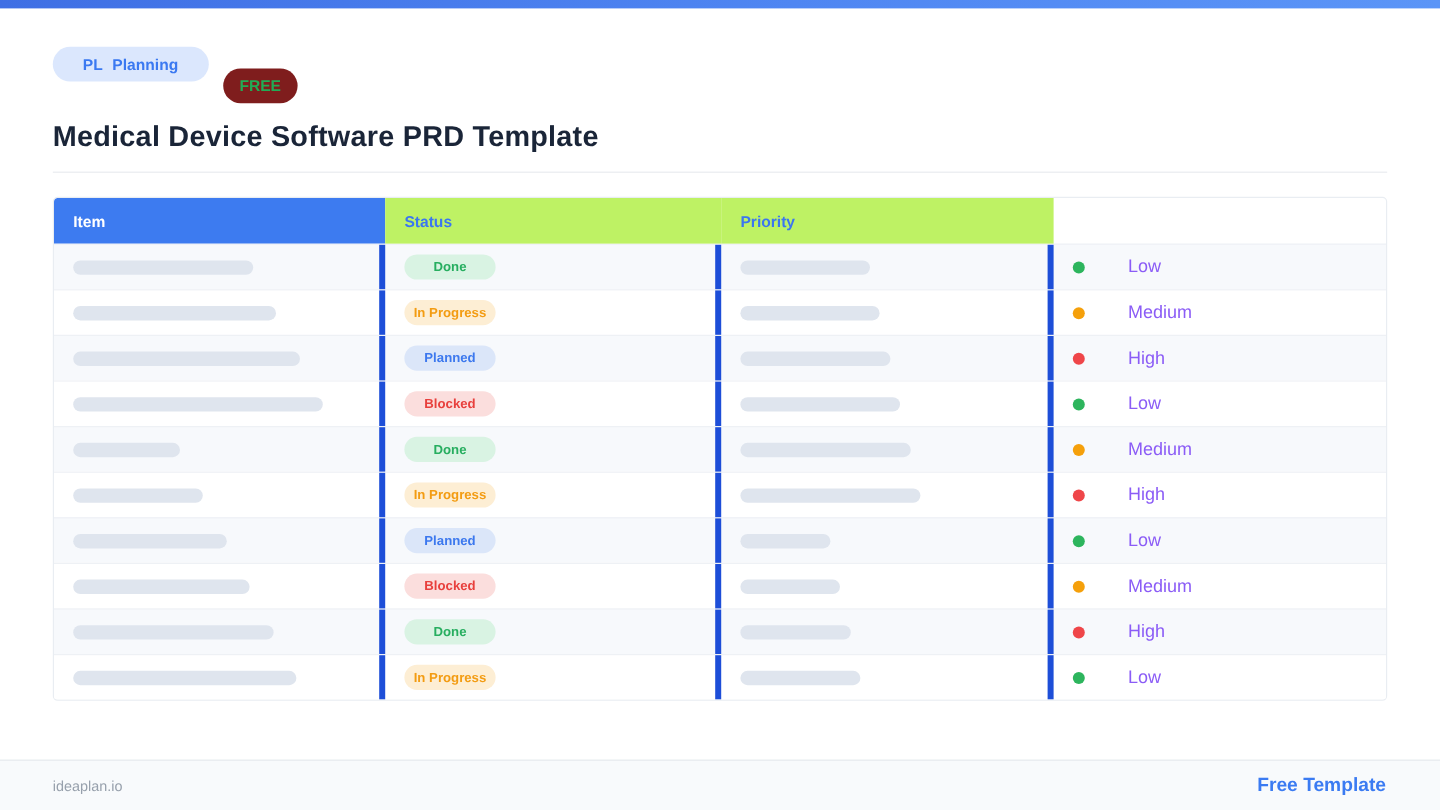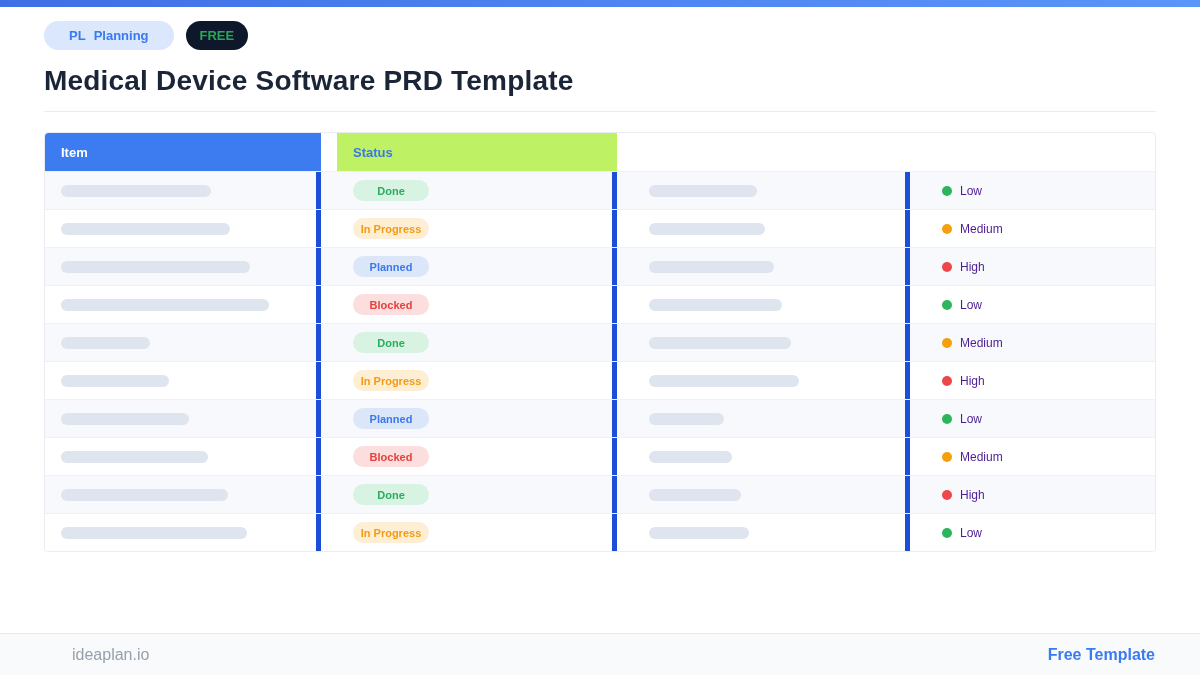--- a/index.html
+++ b/index.html
@@ -30,54 +30,54 @@
     white-space: nowrap;
   }
   .pill-category {
     background: #dbe7fd;
     color: #3b79f1;
     font-weight: bold;
     padding: 0 25px;
     gap: 8px;
   }
   .pill-free {
-    background: #0f172a;
+    background: #7f1d1d;
     color: #22ab55;
     font-weight: bold;
     padding: 0 14px;
+    margin-top: 36px;
   }
   .pill-duration {
     background: #eef0f2;
     color: #5f6775;
     padding: 0 14px;
   }
   .page-title {
     margin-top: 15px;
-    font-size: 28px;
+    font-size: 24px;
     font-weight: bold;
     color: #1a2538;
     letter-spacing: 0.2px;
   }
   .divider {
     margin-top: 14px;
     height: 1px;
     background: #e9ebef;
   }
   .prd-table {
     margin-top: 20px;
     width: 100%;
     border: 1px solid #e9edf2;
     border-radius: 4px;
     overflow: hidden;
   }
   .t-row {
     display: grid;
     grid-template-columns: 276px 280px 277px 1fr;
     height: 38px;
-    gap: 16px;
   }
   .t-head .cell { display: flex; align-items: center; padding-left: 16px; font-size: 13px; font-weight: bold; }
   .t-head .cell-item { background: #3d7bf0; color: #ffffff; border-radius: 3px 0 0 0; }
   .t-head .cell-other { background: #bef264; color: #3b76f0; }
   .t-body .t-row { border-top: 1px solid #eef1f5; }
   .t-body .t-row:nth-child(odd) { background: #f7f9fc; }
   .t-body .t-row:nth-child(even) { background: #ffffff; }
   .t-body .cell {
     display: flex;
     align-items: center;
@@ -100,35 +100,36 @@
     font-weight: bold;
   }
   .priority-dot {
     width: 10px;
     height: 10px;
     border-radius: 50%;
     margin-right: 8px;
     flex: 0 0 auto;
   }
   .priority-label {
-    font-size: 12px;
-    color: #4c1d95;
+    font-size: 15px;
+    color: #8b5cf6;
+    margin-left: 28px;
   }
   .footer {
     position: absolute;
     left: 0; right: 0; bottom: 0;
     height: 42px;
     background: #f8fafc;
     border-top: 1px solid #e6eaee;
     display: flex;
     align-items: center;
     justify-content: space-between;
     padding: 0 45px 0 44px;
   }
-  .footer-brand { font-size: 16px; color: #97a0ac; margin-left: 28px; }
+  .footer-brand { font-size: 12px; color: #97a0ac; }
   .footer-link { font-size: 16px; font-weight: bold; color: #3b7bf2; text-decoration: none; cursor: pointer; }
 </style>
 </head>
 <body>
 
 <div class="top-strip"></div>
 
 <div class="content">
 
   <div class="pills-row">
@@ -140,20 +141,21 @@
   </div>
 
   <h1 class="page-title">Medical Device Software PRD Template</h1>
 
   <div class="divider"></div>
 
   <div class="prd-table">
     <div class="t-row t-head">
       <div class="cell cell-item">Item</div>
       <div class="cell cell-other">Status</div>
+      <div class="cell cell-other">Priority</div>
     </div>
     <div class="t-body">
   <div class="t-row">
     <div class="cell">
       <span class="bar" style="width: 150px;"></span>
     </div>
     <div class="cell">
       <span class="status-badge" style="background: rgb(217, 243, 227); color: rgb(39, 174, 96);">Done</span>
     </div>
     <div class="cell">

